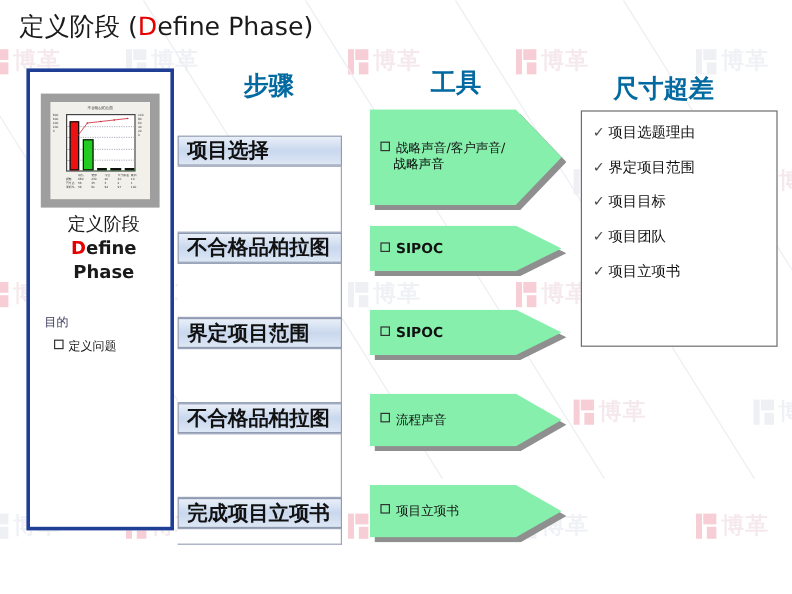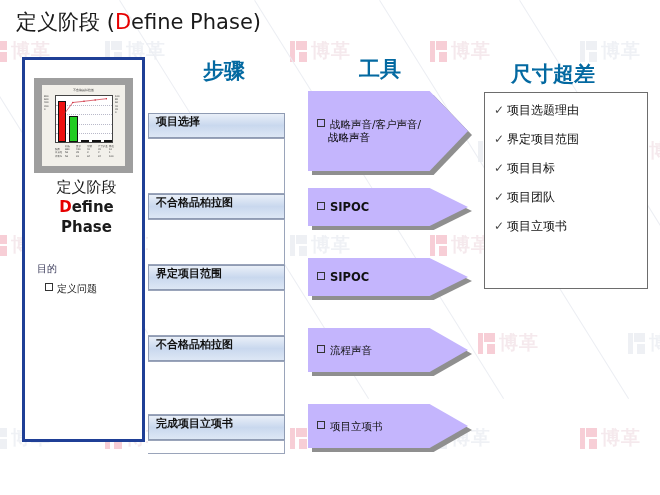--- a/index.html
+++ b/index.html
@@ -112,33 +112,33 @@
     margin-right:4px;vertical-align:1px;
   }
 
   
   .step{
     position:absolute;left:148px;width:137px;height:25px;
     background:linear-gradient(to bottom,#e9eff8 0%,#c9d8ee 50%,#dde7f5 100%);
     border:1px solid #8f9bb3;box-sizing:border-box;
     display:flex;align-items:flex-start;
     padding-left:7px;
-    font-size:11px;font-weight:bold;color:#111;
+    font-size:17px;font-weight:bold;color:#111;
     font-family:"DejaVu Sans",sans-serif;white-space:nowrap;
   }
   
   .gapbox{
     position:absolute;left:148px;width:137px;background:#ffffff;
     border:1px solid #9aa4ba;border-left:none;box-sizing:border-box;
   }
 
   
   .tool{
     position:absolute;left:308px;width:160px;
-    background:#c4b5fd;
+    background:#86efac;
     box-sizing:border-box;
     clip-path:polygon(0 0, 76% 0, 100% 50%, 76% 100%, 0 100%);
     display:flex;flex-direction:column;justify-content:center;
     padding:0 0 0 9px;
   }
   .toolshadow{
     position:absolute;left:312px;background:#8f8f8f;
     clip-path:polygon(0 0, 76% 0, 100% 50%, 76% 100%, 0 100%);
     width:160px;
   }

